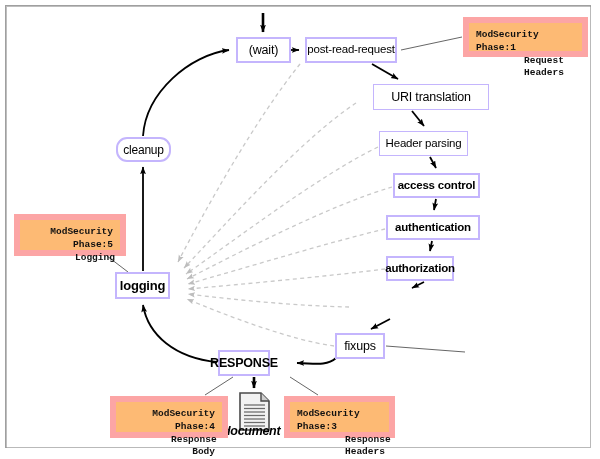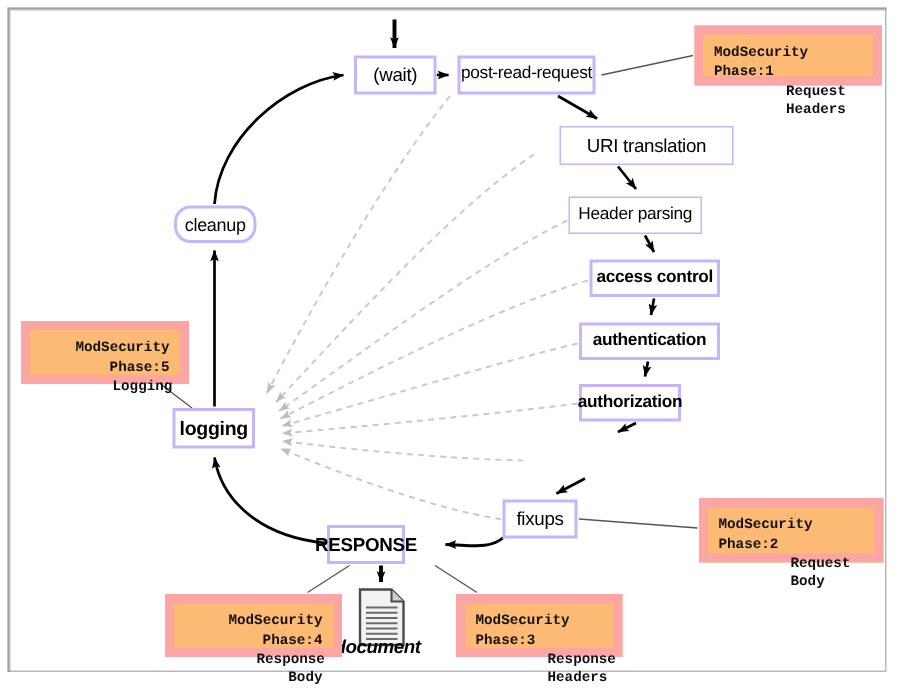--- a/index.html
+++ b/index.html
@@ -181,33 +181,29 @@
       <span class="lbl" style="font-size:13px">logging</span>
     </div>
   <div class="node" style="left:116px;top:137px;width:55px;height:25px;border-radius:11px;">
       <span class="lbl" style="font-size:12px">cleanup</span>
     </div>
 
   <div class="note" style="left:463px;top:17px;width:125px;height:40px;">
     <span>ModSecurity Phase:1</span>
     <span class="l2">Request Headers</span>
   </div>
-  <div class="note" style="left:466px;top:332px;width:123px;height:43px;">
-    <span>ModSecurity Phase:2</span>
-    <span class="l2">Request Body</span>
-  </div>
   <div class="note right-align" style="left:14px;top:214px;width:112px;height:42px;">
     <span>ModSecurity Phase:5</span>
     <span class="l2">Logging</span>
   </div>
   <div class="note right-align" style="left:110px;top:396px;width:118px;height:42px;">
     <span>ModSecurity Phase:4</span>
     <span class="l2">Response Body</span>
   </div>
-  <div class="note" style="left:304px;top:396px;width:111px;height:42px;">
+  <div class="note" style="left:284px;top:396px;width:111px;height:42px;">
     <span>ModSecurity Phase:3</span>
     <span class="l2">Response Headers</span>
   </div>
 
   <svg id="docicon" style="left:238px;top:392px;" viewBox="0 0 34 40" xmlns="http://www.w3.org/2000/svg">
     <path d="M2,1 L23,1 L31,9 L31,38 L2,38 Z" fill="#f2f2f2" stroke="#4a4a4a" stroke-width="1.6"></path>
     <path d="M23,1 L23,9 L31,9" fill="#cfcfcf" stroke="#4a4a4a" stroke-width="1.4"></path>
     <g stroke="#6b6b6b" stroke-width="1.25">
       <line x1="6" y1="13" x2="27" y2="13"></line>
       <line x1="6" y1="16.5" x2="27" y2="16.5"></line>

